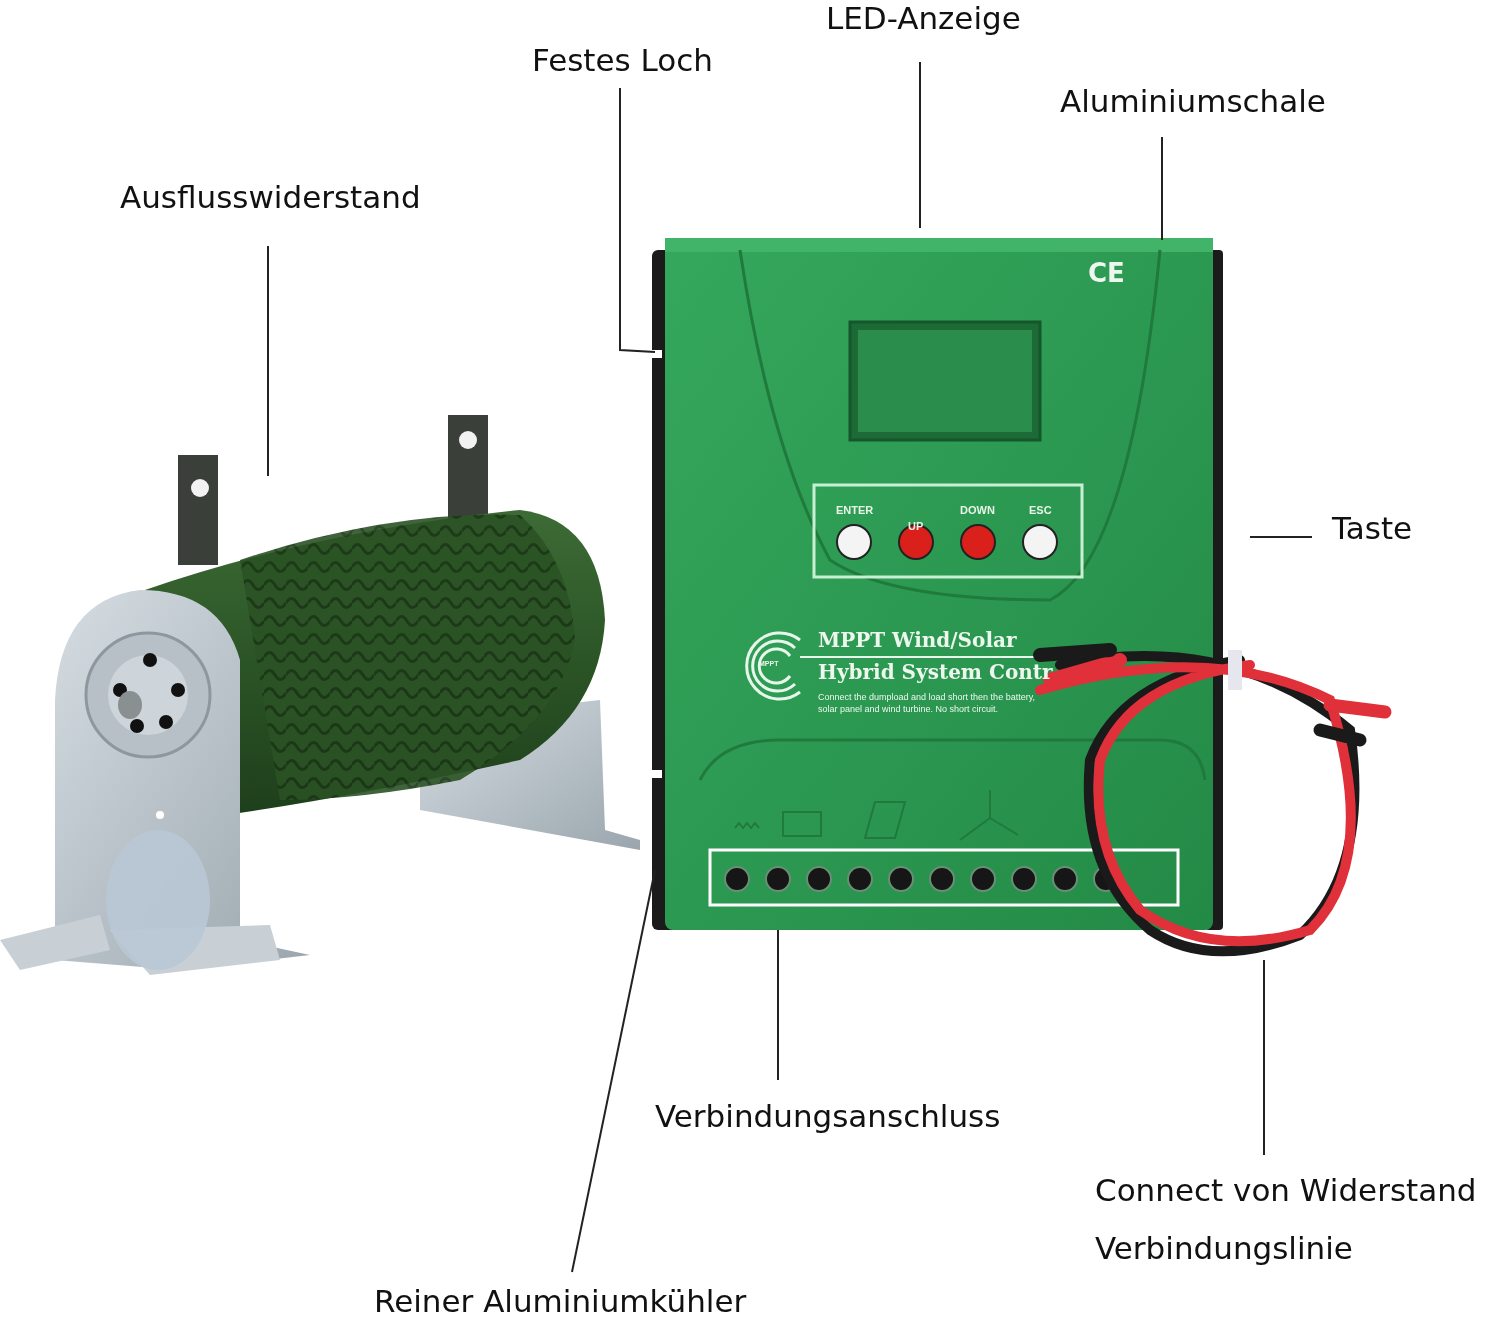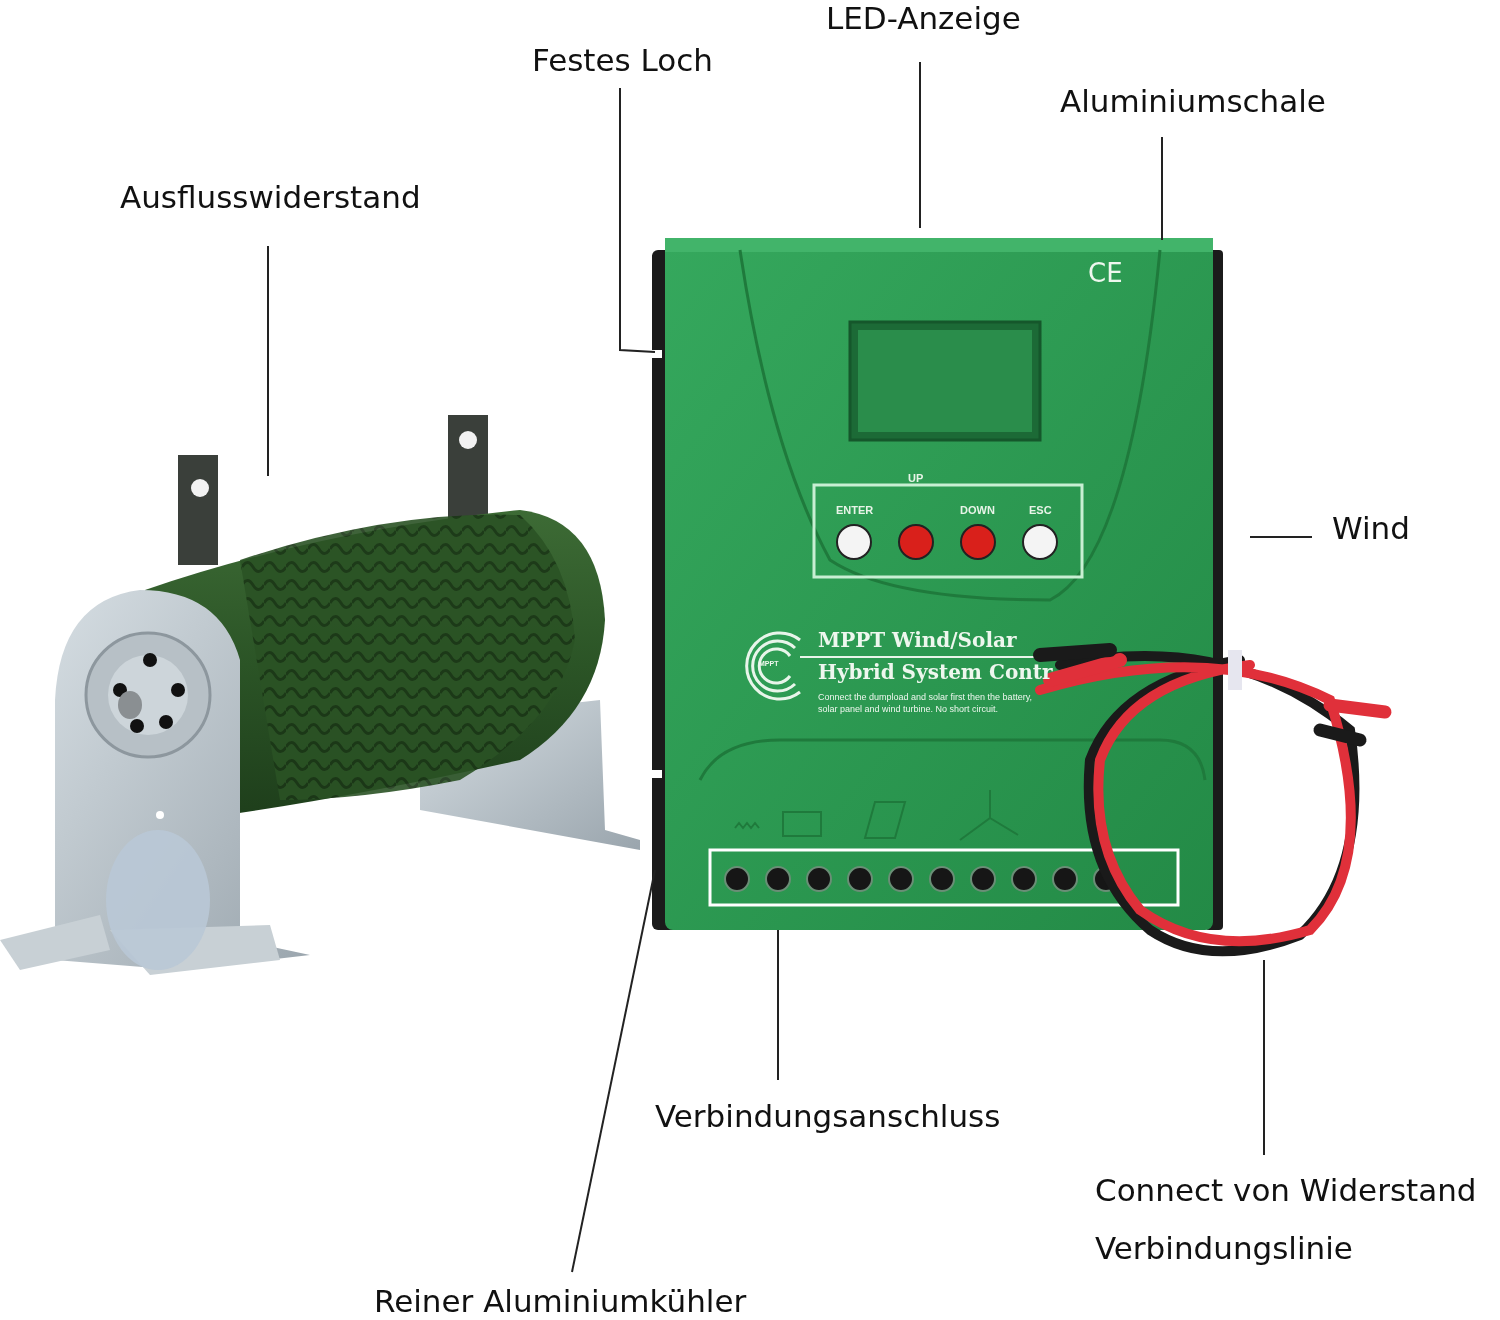--- a/index.html
+++ b/index.html
@@ -127,33 +127,33 @@
     <path d="M620,88 L620,350 L655,352"></path>
     <line x1="1162" y1="137" x2="1162" y2="240"></line>
     <line x1="268" y1="246" x2="268" y2="476"></line>
     <line x1="1250" y1="537" x2="1312" y2="537"></line>
     <line x1="778" y1="930" x2="778" y2="1080"></line>
     <line x1="1264" y1="960" x2="1264" y2="1155"></line>
     <line x1="655" y1="870" x2="572" y2="1272"></line>
   </g>
 </svg>
 
-<div class="ctrl-text" style="left:1088px;top:258px;font-size:26px;font-family:'DejaVu Sans',sans-serif;font-weight:normal;">CE</div>
+<div class="ctrl-text" style="left:1088px;top:258px;font-size:26px;font-family:'DejaVu Sans',sans-serif;font-weight:bold;">CE</div>
 <div class="ctrl-text" style="left:818px;top:628px;font-size:20px;">MPPT Wind/Solar</div>
 <div class="ctrl-text" style="left:818px;top:660px;font-size:20px;">Hybrid System Contr</div>
 <div class="ctrl-text" style="left:759px;top:660px;font-size:7px;font-family:'Liberation Sans',sans-serif;">MPPT</div>
-<div class="ctrl-text" style="left:818px;top:692px;font-size:9px;font-family:'Liberation Sans',sans-serif;font-weight:normal;">Connect the dumpload and solar first then the battery,</div>
+<div class="ctrl-text" style="left:818px;top:692px;font-size:9px;font-family:'Liberation Sans',sans-serif;font-weight:normal;">Connect the dumpload and load short then the battery,</div>
 <div class="ctrl-text" style="left:818px;top:704px;font-size:9px;font-family:'Liberation Sans',sans-serif;font-weight:normal;">solar panel and wind turbine. No short circuit.</div>
 
 <div class="btn-lbl" style="left:836px;top:504px;">ENTER</div>
-<div class="btn-lbl" style="left:908px;top:472px;">UP</div>
+<div class="btn-lbl" style="left:908px;top:520px;">UP</div>
 <div class="btn-lbl" style="left:960px;top:504px;">DOWN</div>
 <div class="btn-lbl" style="left:1029px;top:504px;">ESC</div>
 
 <div class="label" style="left:826px;top:0px;">LED-Anzeige</div>
 <div class="label" style="left:532px;top:30px;margin-top:12px;">Festes Loch</div>
 <div class="label" style="left:1060px;top:83px;">Aluminiumschale</div>
 <div class="label" style="left:120px;top:179px;">Ausflusswiderstand</div>
-<div class="label" style="left:1332px;top:510px;">Wind</div>
+<div class="label" style="left:1332px;top:510px;">Taste</div>
 <div class="label" style="left:655px;top:1098px;">Verbindungsanschluss</div>
 <div class="label" style="left:1095px;top:1172px;">Connect von Widerstand</div>
 <div class="label" style="left:1095px;top:1230px;">Verbindungslinie</div>
 <div class="label" style="left:374px;top:1283px;">Reiner Aluminiumkühler</div>
 
 </body></html>

